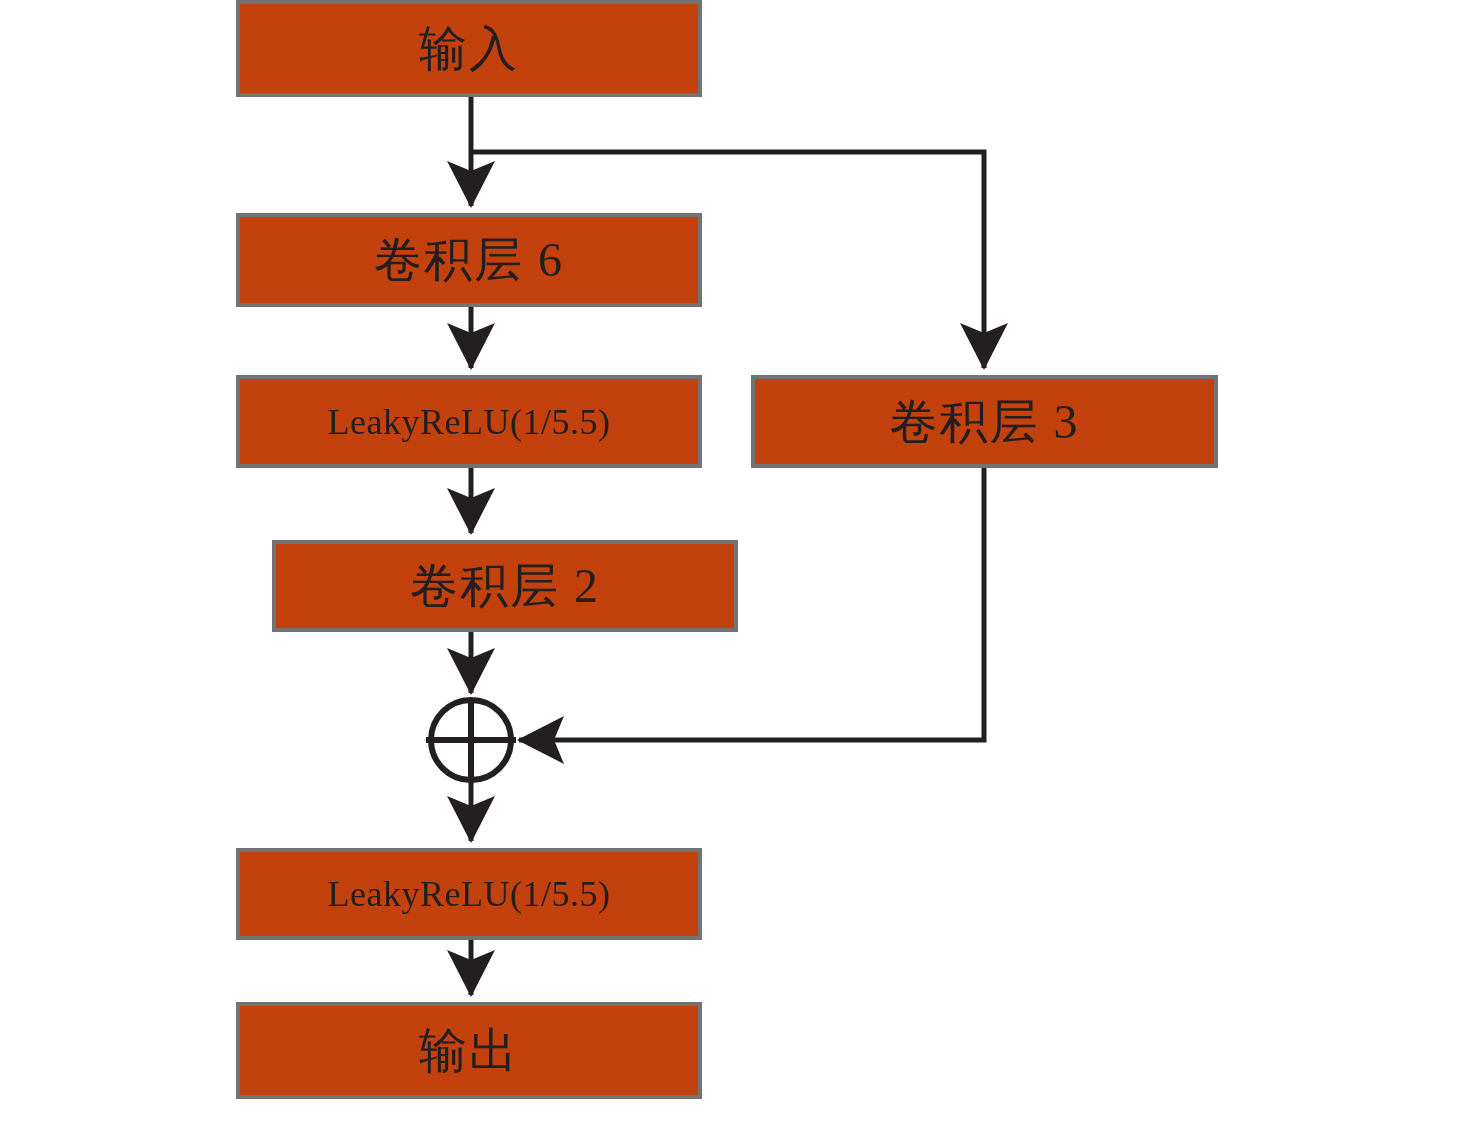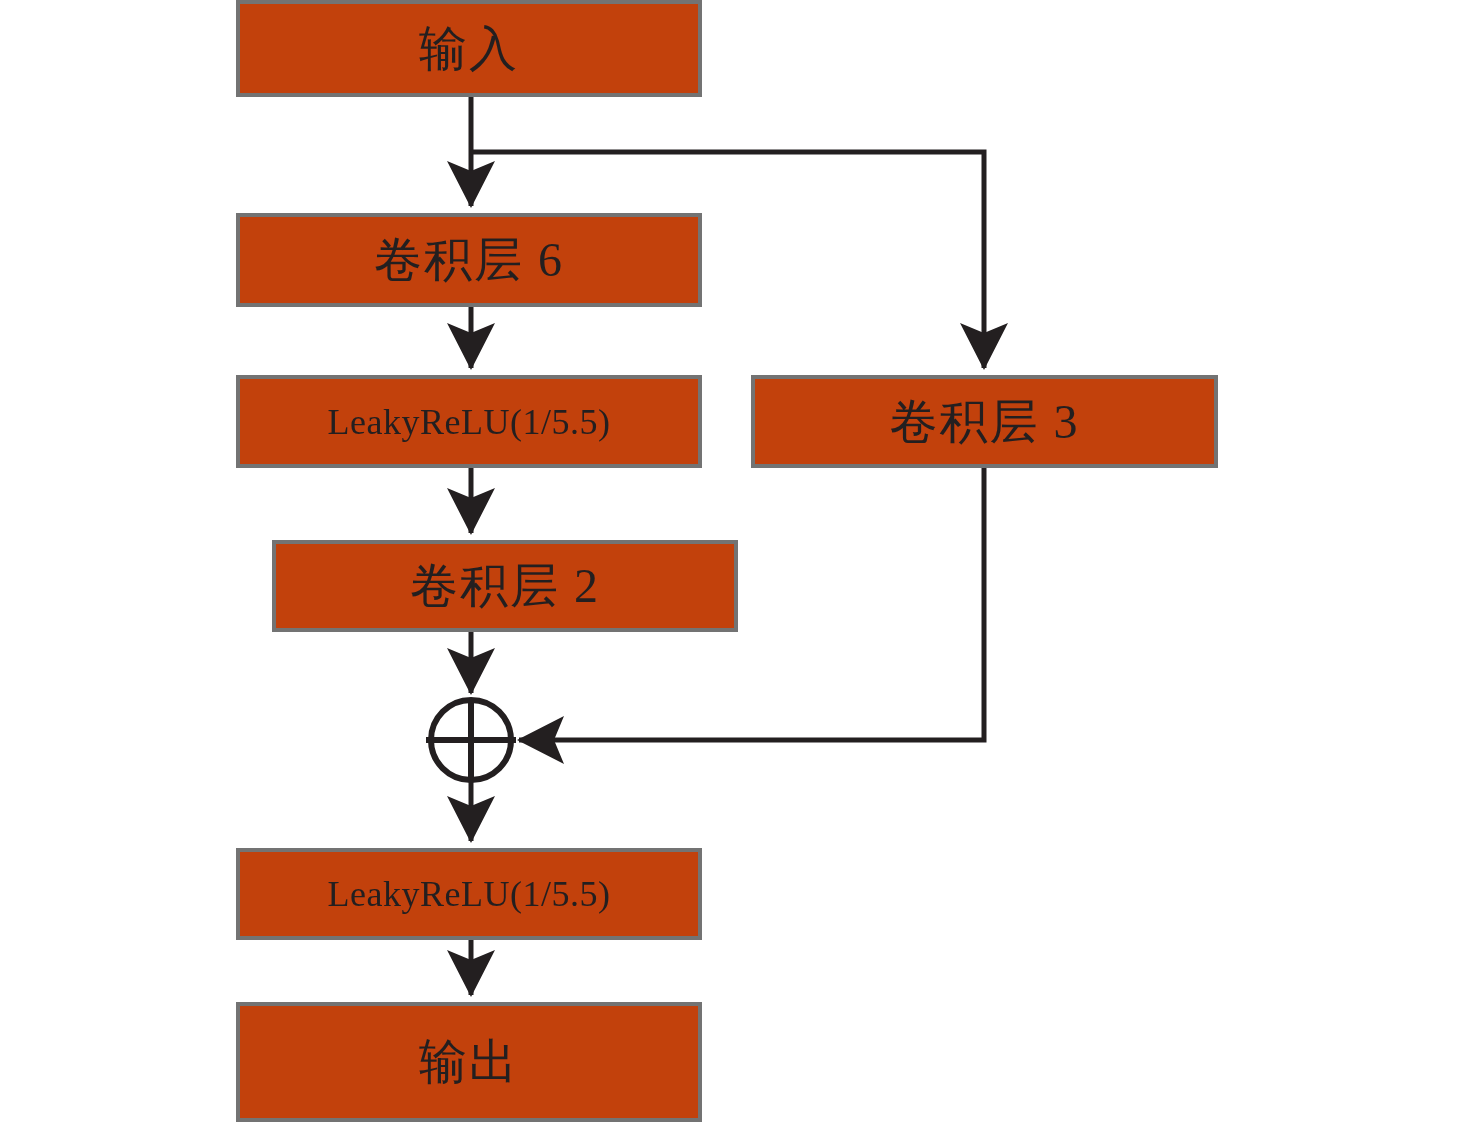--- a/index.html
+++ b/index.html
@@ -100,17 +100,17 @@
   </div>
 
   <div class="node-box" style="left:236px; top:540px; width:466px; height:92px;margin-left:36px;">
     <span class="node-label cjk">卷积层 2</span>
   </div>
 
   <div class="node-box" style="left:236px; top:848px; width:466px; height:92px;">
     <span class="node-label">LeakyReLU(1/5.5)</span>
   </div>
 
-  <div class="node-box" style="left:236px; top:1002px; width:466px; height:120px;">
+  <div class="node-box" style="left:236px; top:1002px; width:466px; height:97px;">
     <span class="node-label cjk">输出</span>
   </div>
 
 </div>
 
 </body></html>

